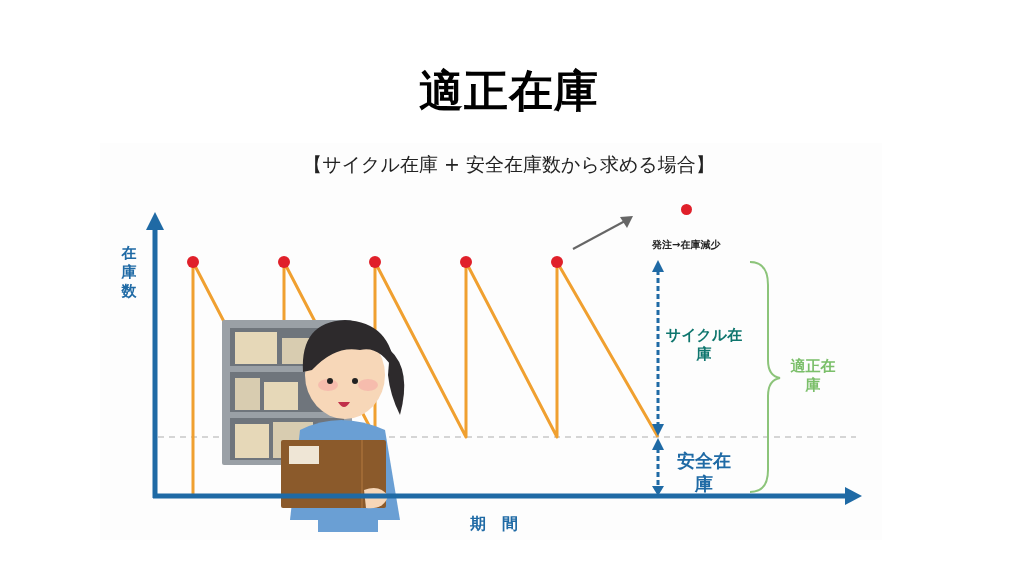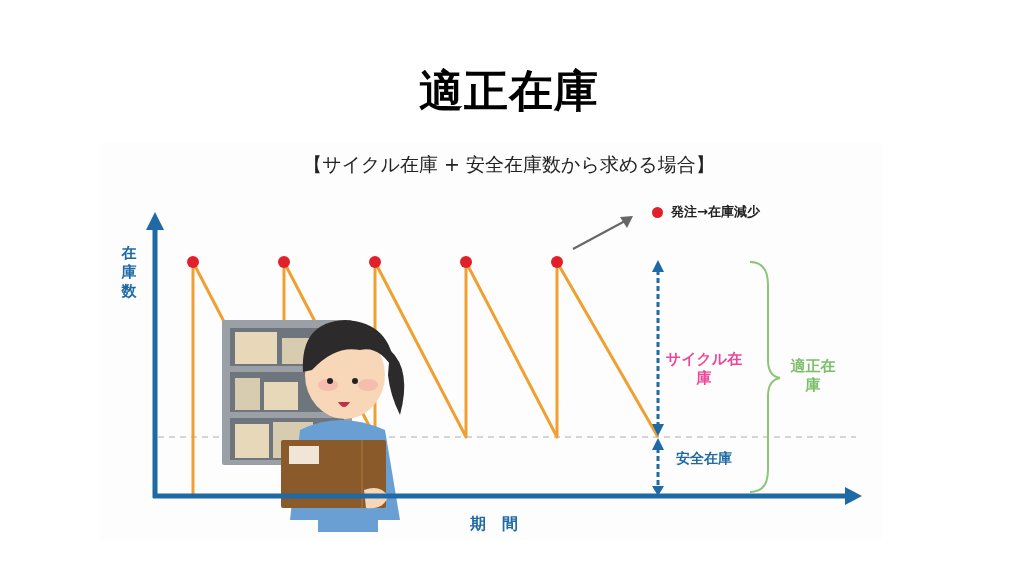--- a/index.html
+++ b/index.html
@@ -8,24 +8,24 @@
   .page-title { position:absolute; left:0; width:1018px; top:62px; text-align:center;
          font-size:44px; font-weight:900; color:#000; letter-spacing:1px;
          font-family:"DejaVu Sans", sans-serif; }
   .card { position:absolute; left:100px; top:143px; width:782px; height:397px; background:#fdfdfd; }
   .subtitle { position:absolute; left:0; width:100%; top:152px; text-align:center;
          font-size:19px; font-weight:normal; color:#222; }
   svg.chart { position:absolute; left:0; top:0; }
   .lbl { position:absolute; font-weight:bold; line-height:1.25; }
   .y-label { left:117px; top:244px; width:24px; color:#1f6aa5; font-size:15px; text-align:center; }
   .x-label { left:470px; top:514px; color:#1f6aa5; font-size:16px; letter-spacing:16px; }
-  .legend { left:652px; top:204px; color:#222; font-size:13px; display:flex; align-items:center; gap:8px; }
+  .legend { left:652px; top:204px; color:#222; font-size:10px; display:flex; align-items:center; gap:24px;flex-direction:column; }
   .legend .dot { width:11px; height:11px; border-radius:50%; background:#e0202a; display:inline-block; }
-  .cycle-label { left:664px; top:350px; width:80px; color:#ec4899; font-size:15px; text-align:center; }
-  .safety-label { left:676px; top:450px; width:56px; color:#1f6aa5; font-size:14px; text-align:center; }
+  .cycle-label { left:664px; top:326px; width:80px; color:#0f766e; font-size:15px; text-align:center; }
+  .safety-label { left:676px; top:450px; width:56px; color:#1f6aa5; font-size:18px; text-align:center; }
   .proper-label { left:790px; top:357px; width:46px; color:#7bbf6a; font-size:15px; text-align:center; }
 </style>
 </head>
 <body>
 
 <div class="page-title">適正在庫</div>
 <div class="card"></div>
 <div class="subtitle">【サイクル在庫 + 安全在庫数から求める場合】</div>
 
 <svg class="chart" width="1018" height="583">

